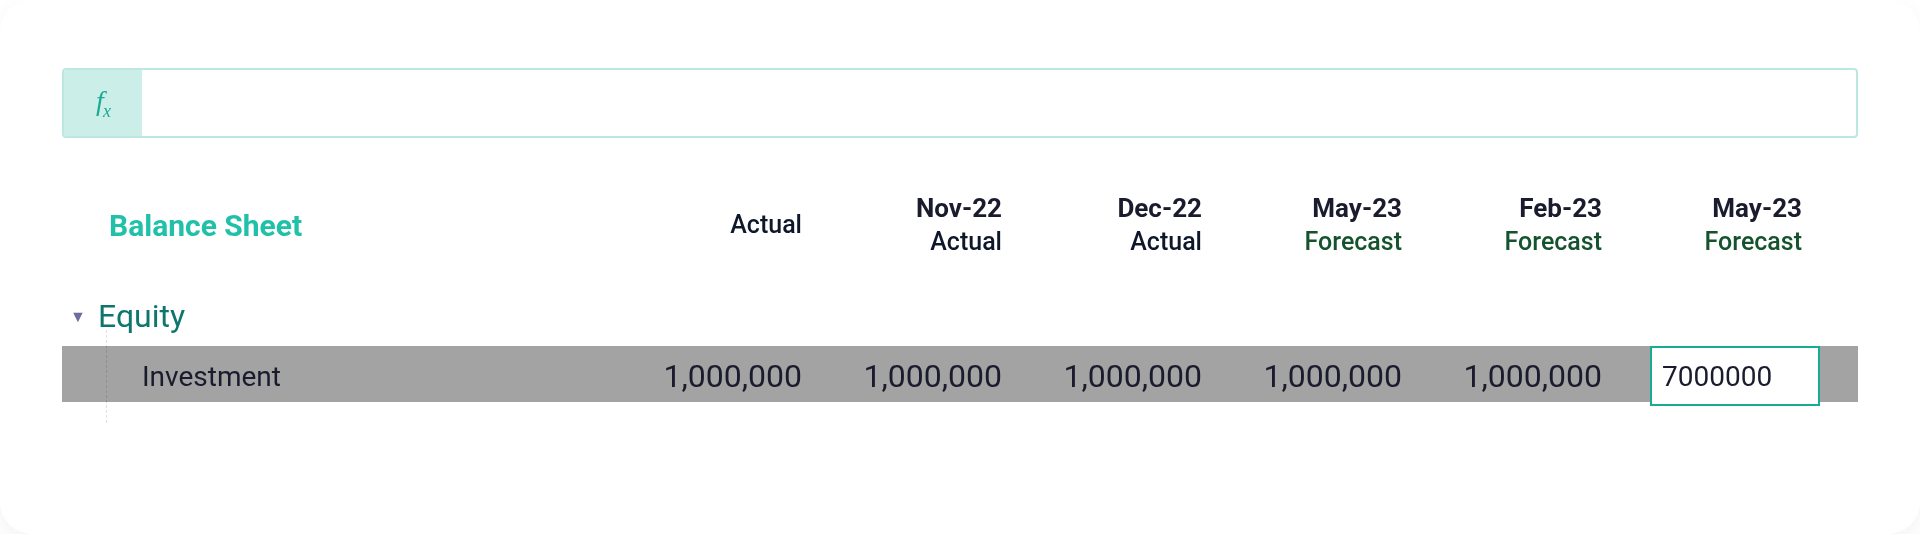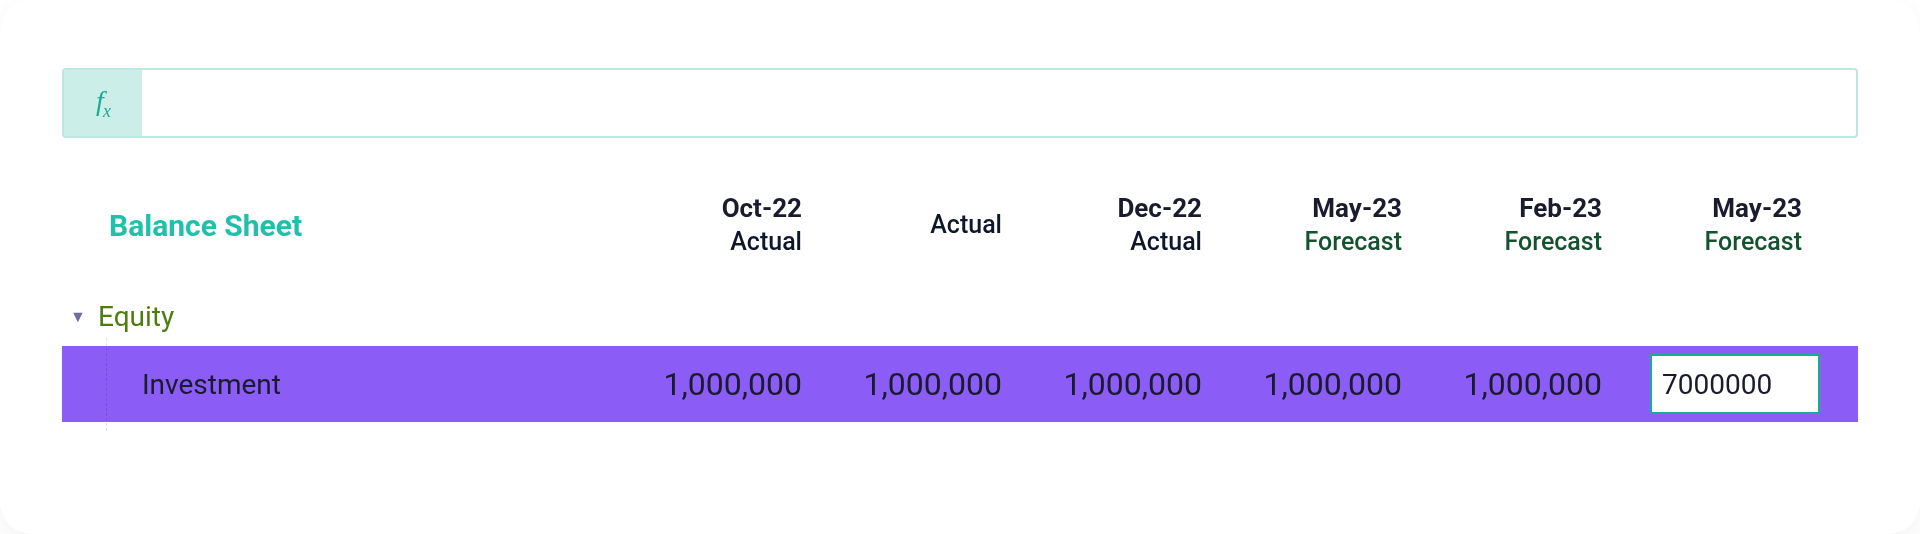--- a/index.html
+++ b/index.html
@@ -95,30 +95,30 @@
     }
     .section-caret {
       color: #6f6d9f;
       font-size: 16px;
       width: 24px;
       display: inline-flex;
       align-items: center;
       justify-content: center;
     }
     .section-label {
-      font-size: 28px;
-      color: #4d7c0f;
+      font-size: 32px;
+      color: #0f766e;
       margin-left: 8px;
     }
     .data-row {
       display: grid;
       grid-template-columns: 564px repeat(5, 200px) 200px;
       align-items: center;
-      background: #8b5cf6;
-      height: 76px;
+      background: #a3a3a3;
+      height: 56px;
       width: 100%;
     }
     .row-label {
       font-size: 28px;
       color: #1b1b2e;
       padding-left: 80px;
       position: relative;
     }
     .row-label::before {
       content: "";
@@ -162,24 +162,24 @@
     <div class="formula-icon-box">
       <span class="formula-icon">f<sub>x</sub></span>
     </div>
     <input class="formula-input" type="text" value="" style="">
   </div>
 
   <div class="grid header-row">
     <div class="sheet-title">Balance Sheet</div>
 
     <div class="col-header">
-      <div class="month">Oct-22</div>
       <div class="type type-actual">Actual</div>
     </div>
     <div class="col-header">
+      <div class="month">Nov-22</div>
       <div class="type type-actual">Actual</div>
     </div>
     <div class="col-header">
       <div class="month">Dec-22</div>
       <div class="type type-actual">Actual</div>
     </div>
     <div class="col-header">
       <div class="month">May-23</div>
       <div class="type type-forecast">Forecast</div>
     </div>

